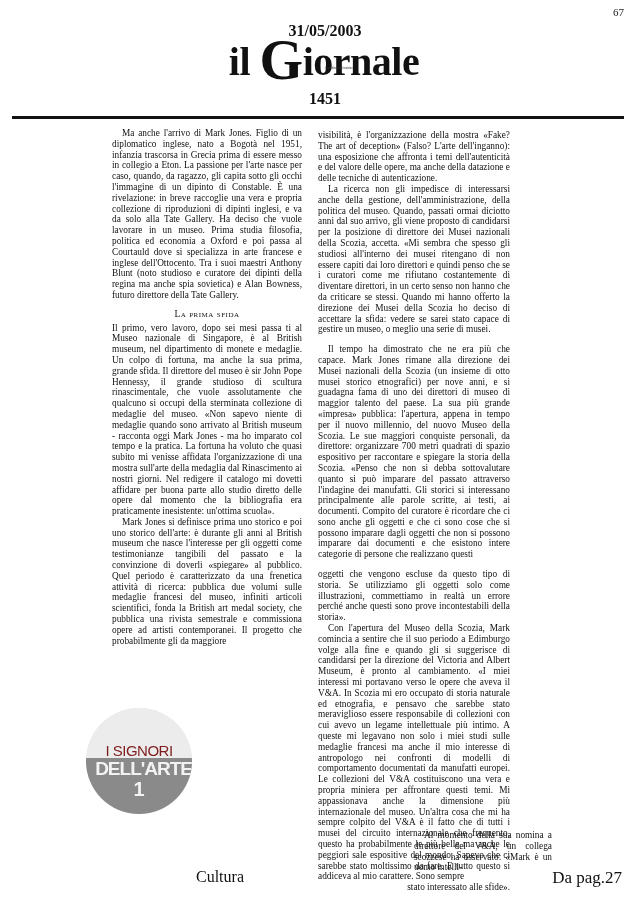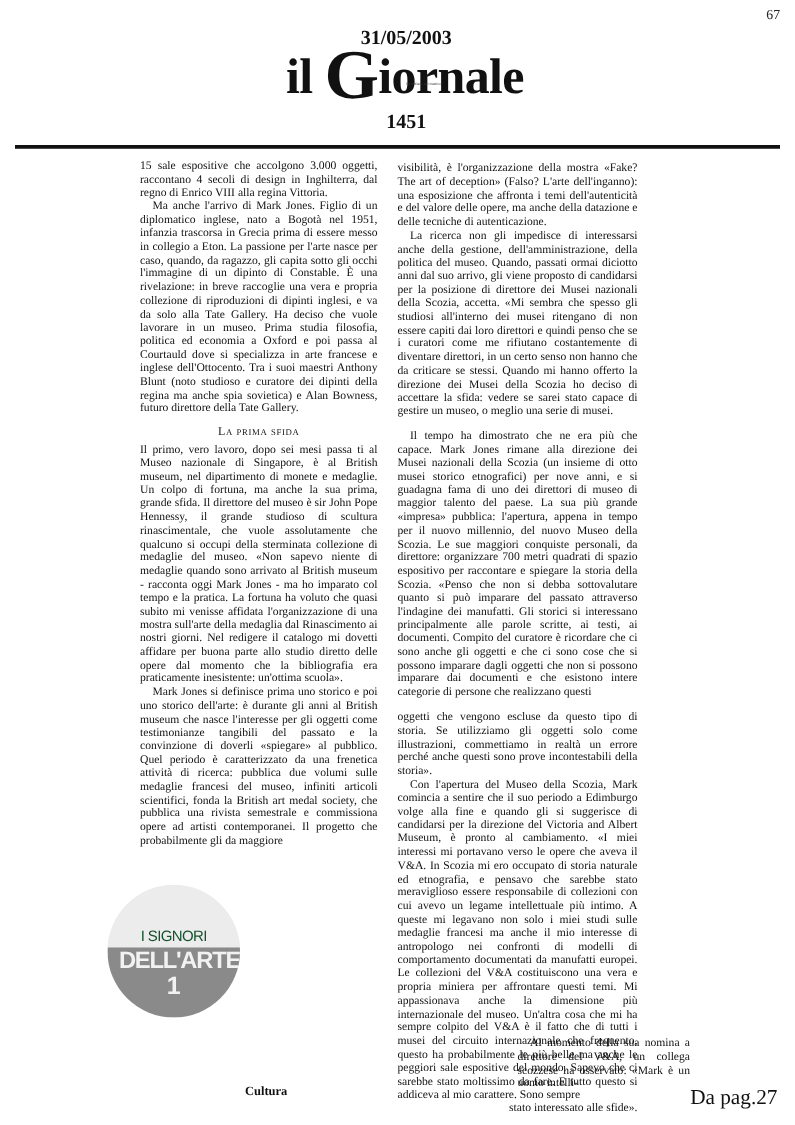--- a/index.html
+++ b/index.html
@@ -17,44 +17,43 @@
   .col p.noindent { text-indent: 0; }
   .col-left { left: 112px; top: 128px; width: 190px; }
   .col-right { left: 318px; top: 130px; width: 192px; }
   .col-right-end { left: 370px; top: 830px; width: 138px; margin-left: 44px; }
   .subhead { text-align: center; font-weight: normal; font-size: 9.5px; letter-spacing: 0.5px; margin: 8px 0 3px 0; font-variant: small-caps; }
   .gap { height: 9px; }
   .center-line { text-align: right; text-indent: 0 !important; }
   .badge { position: absolute; left: 86px; top: 708px; width: 106px; height: 106px; border-radius: 50%; overflow: hidden; background: #e6e6e6; }
   .badge-top { position: absolute; top: 0; left: 0; right: 0; height: 50px; background: #ececec; }
   .badge-bottom { position: absolute; top: 50px; left: 0; right: 0; bottom: 0; background: #8a8a8a; }
-  .badge-line1 { position: absolute; top: 34px; width: 100%; text-align: center; font-size: 12px; color: #14532d; font-family: "Liberation Sans Narrow", "Liberation Sans", sans-serif; letter-spacing: -0.5px; }
+  .badge-line1 { position: absolute; top: 34px; width: 100%; text-align: center; font-size: 15px; color: #7f1d1d; font-family: "Liberation Sans Narrow", "Liberation Sans", sans-serif; letter-spacing: -0.5px; }
   .badge-line2 { position: absolute; top: 50px; width: 100%; text-align: right; font-size: 19px; font-weight: bold; color: #f2f2f2; font-family: "Liberation Sans", sans-serif; letter-spacing: -1px; }
   .badge-num { position: absolute; top: 70px; width: 100%; text-align: center; font-size: 20px; font-weight: bold; color: #f2f2f2; font-family: "Liberation Sans", sans-serif; }
-  .footer-section { position: absolute; top: 868px; left: 196px; font-weight: bold; font-size: 10px; }
+  .footer-section { position: absolute; top: 868px; left: 196px; font-weight: normal; font-size: 16px; }
   .footer-ref { position: absolute; top: 868px; right: 14px; font-weight: normal; font-size: 17px; }
 </style>
 </head>
 <body>
 
 <div class="page-number">67</div>
 
 <div class="header">
   <div class="date">31/05/2003</div>
   <div class="masthead">
     <span>il </span><span class="big-g">G</span><span>iornale</span>
     <span class="tagline">Quotidiano del mattino</span>
   </div>
   <div class="issue">1451</div>
 </div>
 
 <div class="rule"></div>
 
 <div class="col col-left">
-  <p class="noindent">15 sale espositive che accolgono 3.000 oggetti, raccontano 4 secoli di design in Inghilterra, dal regno di Enrico VIII alla regina Vittoria.</p>
   <p>Ma anche l'arrivo di Mark Jones. Figlio di un diplomatico inglese, nato a Bogotà nel 1951, infanzia trascorsa in Grecia prima di essere messo in collegio a Eton. La passione per l'arte nasce per caso, quando, da ragazzo, gli capita sotto gli occhi l'immagine di un dipinto di Constable. È una rivelazione: in breve raccoglie una vera e propria collezione di riproduzioni di dipinti inglesi, e va da solo alla Tate Gallery. Ha deciso che vuole lavorare in un museo. Prima studia filosofia, politica ed economia a Oxford e poi passa al Courtauld dove si specializza in arte francese e inglese dell'Ottocento. Tra i suoi maestri Anthony Blunt (noto studioso e curatore dei dipinti della regina ma anche spia sovietica) e Alan Bowness, futuro direttore della Tate Gallery.</p>
   <div class="subhead">La prima sfida</div>
   <p class="noindent">Il primo, vero lavoro, dopo sei mesi passa ti al Museo nazionale di Singapore, è al British museum, nel dipartimento di monete e medaglie. Un colpo di fortuna, ma anche la sua prima, grande sfida. Il direttore del museo è sir John Pope Hennessy, il grande studioso di scultura rinascimentale, che vuole assolutamente che qualcuno si occupi della sterminata collezione di medaglie del museo. «Non sapevo niente di medaglie quando sono arrivato al British museum - racconta oggi Mark Jones - ma ho imparato col tempo e la pratica. La fortuna ha voluto che quasi subito mi venisse affidata l'organizzazione di una mostra sull'arte della medaglia dal Rinascimento ai nostri giorni. Nel redigere il catalogo mi dovetti affidare per buona parte allo studio diretto delle opere dal momento che la bibliografia era praticamente inesistente: un'ottima scuola».</p>
   <p>Mark Jones si definisce prima uno storico e poi uno storico dell'arte: è durante gli anni al British museum che nasce l'interesse per gli oggetti come testimonianze tangibili del passato e la convinzione di doverli «spiegare» al pubblico. Quel periodo è caratterizzato da una frenetica attività di ricerca: pubblica due volumi sulle medaglie francesi del museo, infiniti articoli scientifici, fonda la British art medal society, che pubblica una rivista semestrale e commissiona opere ad artisti contemporanei. Il progetto che probabilmente gli da maggiore</p>
 </div>
 
 <div class="badge">
   <div class="badge-top"></div>
   <div class="badge-bottom"></div>
   <div class="badge-line1">I SIGNORI</div>

